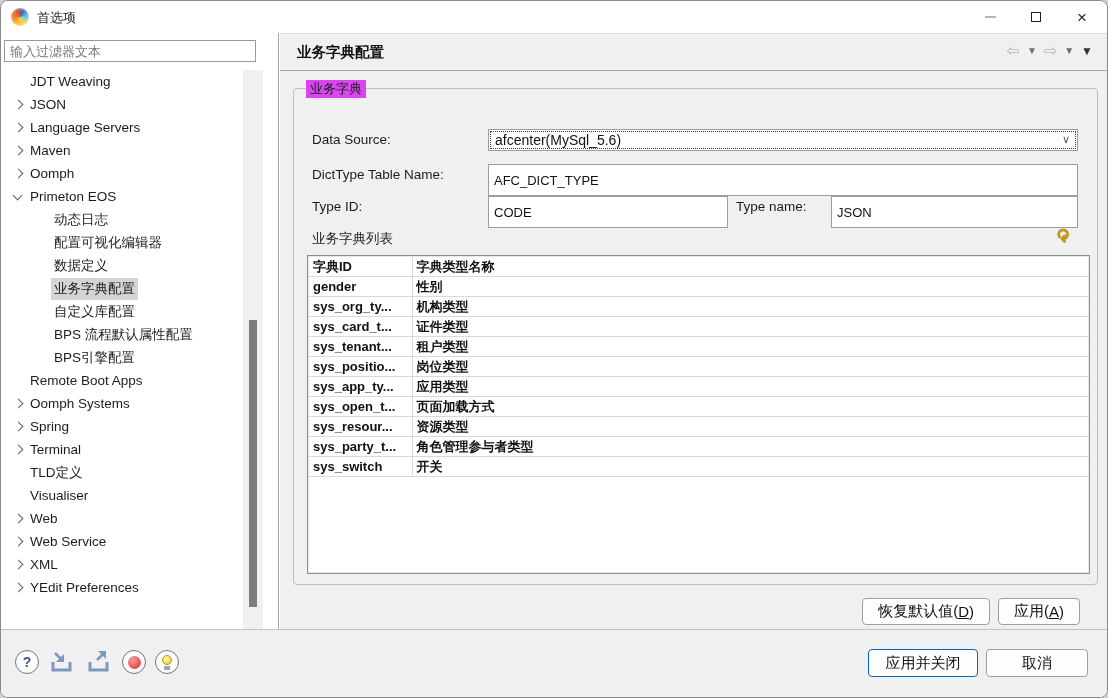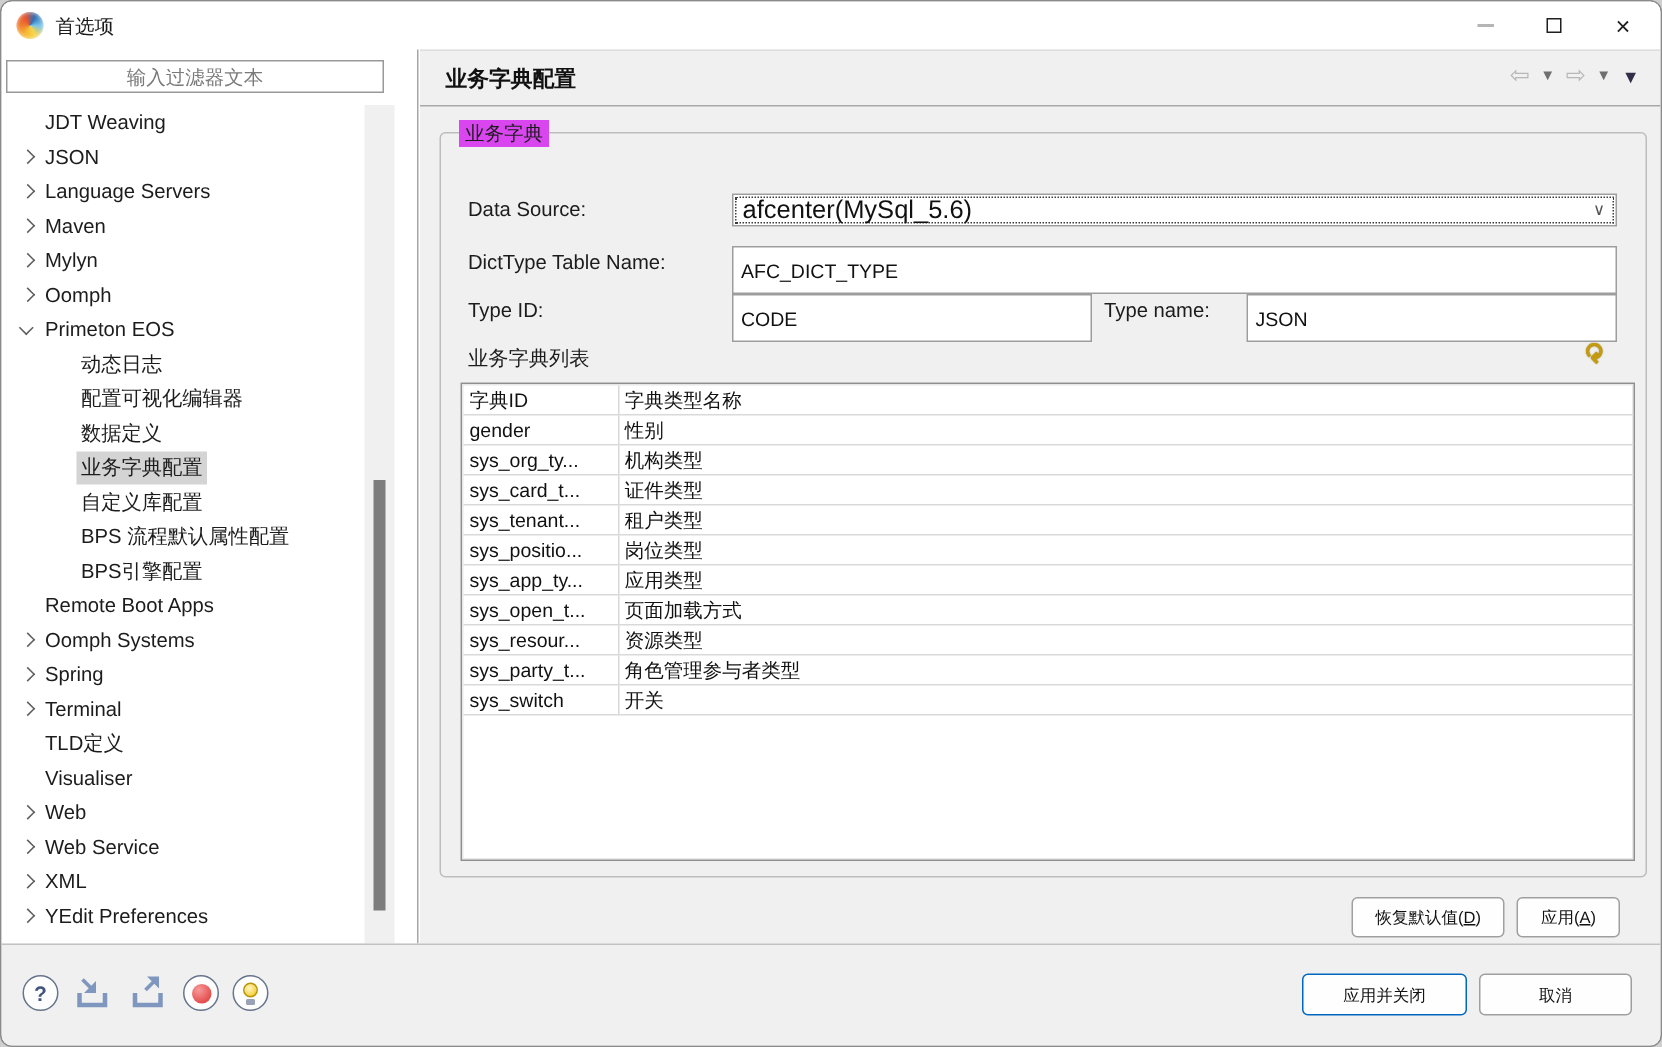--- a/index.html
+++ b/index.html
@@ -14,21 +14,21 @@
   .win-controls{position:absolute;right:2px;top:0;height:32px;display:flex;}
   .win-btn{width:46px;height:32px;display:flex;align-items:center;justify-content:center;}
   .glyph-min{width:11px;height:2px;background:#b5b5b5;}
   .glyph-max{width:10px;height:10px;border:1.5px solid #1f1f1f;box-sizing:border-box;}
   .glyph-close{font-size:17px;color:#1f1f1f;line-height:1;}
   
   .main{position:absolute;top:32px;left:0;right:0;bottom:68px;}
   
   .sidebar{position:absolute;left:0;top:0;width:278px;height:100%;background:#fff;border-right:1px solid #a6a6a6;box-sizing:border-box;}
   .filter-input{position:absolute;left:3px;top:7px;width:252px;height:22px;border:1px solid #999;
-                font-size:13px;padding:1px 5px;box-sizing:border-box;font-family:"Liberation Sans",sans-serif;color:#333;text-align:center;}
+                font-size:13px;padding:1px 5px;box-sizing:border-box;font-family:"Liberation Sans",sans-serif;color:#333;}
   .filter-input::placeholder{color:#7a7a7a;opacity:1;}
   .tree{position:absolute;top:37px;left:0;right:22px;}
   .tree-item{display:flex;align-items:center;height:23px;padding-left:10px;font-size:13.5px;color:#1c1c1c;white-space:nowrap;cursor:default;}
   .tree-item.child{padding-left:34px;}
   .chev{width:16px;height:16px;display:inline-block;position:relative;flex:none;}
   .chev.collapsed::after{content:'';position:absolute;left:4px;top:4px;width:6px;height:6px;
        border-right:1.4px solid #5e5e5e;border-bottom:1.4px solid #5e5e5e;transform:rotate(-45deg);}
   .chev.expanded::after{content:'';position:absolute;left:3px;top:3px;width:6px;height:6px;
        border-right:1.4px solid #5e5e5e;border-bottom:1.4px solid #5e5e5e;transform:rotate(45deg);}
   .lbl{padding:2px 3px;}
@@ -45,36 +45,36 @@
   .nav-tri.dark{font-size:12px;color:#332d47;}
   
   .group-box{position:absolute;left:13px;top:54px;width:805px;height:497px;border:1px solid #bdbdbd;
              border-radius:4px;box-sizing:border-box;}
   .group-legend{position:absolute;top:-9px;left:12px;background:#d946ef;padding:0 4px;font-size:13px;color:#1c1c1c;}
   .fld-label{position:absolute;left:18px;font-size:13.5px;color:#1c1c1c;}
   .txt{position:absolute;background:#fff;border:1px solid #9d9d9d;box-sizing:border-box;height:32px;
        font-size:13px;color:#111;display:flex;align-items:center;padding:0 5px;white-space:nowrap;}
   .combo{position:absolute;left:194px;right:19px;top:40px;height:22px;background:#fff;border:1px solid #9d9d9d;box-sizing:border-box;}
   .combo-focus{position:absolute;inset:1px;border:1px dotted #3c3c3c;display:flex;align-items:center;padding:0 4px;
-               font-size:17px;color:#111;box-sizing:border-box;text-align:center;}
+               font-size:14px;color:#111;box-sizing:border-box;text-align:center;}
   .combo-chev{position:absolute;right:7px;top:3px;font-size:11px;color:#555;}
   .list-label{position:absolute;left:18px;top:141px;font-size:13.5px;color:#1c1c1c;}
   .refresh{position:absolute;right:28px;top:136px;font-size:17px;font-weight:bold;color:#c49a10;
            text-shadow:0 0 1px #8a6d00;transform:rotate(90deg);}
   
   .dict-table{position:absolute;left:13px;top:166px;width:783px;height:319px;background:#fff;
               border:1px solid #8f8f8f;box-shadow:inset 0 0 0 1px #e8e8e8;box-sizing:border-box;overflow:hidden;}
   table.grid{border-collapse:collapse;width:100%;table-layout:fixed;margin:1px 0 0 1px;}
-  table.grid th,table.grid td{height:19px;font-size:13px;font-weight:normal;text-align:left;padding:0 4px;
+  table.grid th,table.grid td{height:19px;font-size:13px;font-weight:bold;text-align:left;padding:0 4px;
        border-right:1px solid #d9d9d9;border-bottom:1px solid #d9d9d9;overflow:hidden;white-space:nowrap;color:#111;}
   table.grid th:last-child,table.grid td:last-child{border-right:none;}
   col.c1{width:103px;}
   
   .page-buttons{position:absolute;right:27px;top:564px;display:flex;gap:8px;}
-  .btn{height:27px;background:#fefefe;border:1px solid #9f9f9f;border-radius:4px;font-size:11px;color:#111;
+  .btn{height:27px;background:#fefefe;border:1px solid #9f9f9f;border-radius:4px;font-size:15px;color:#111;
        display:flex;align-items:center;justify-content:center;padding:0 15px;box-sizing:border-box;font-family:"Liberation Sans",sans-serif;}
   .mn{text-decoration:underline;}
   
   .footer{position:absolute;bottom:0;left:0;right:0;height:68px;background:#f0f0f0;border-top:1px solid #c2c2c2;box-sizing:border-box;}
   .footer-icons{position:absolute;left:14px;top:20px;display:flex;align-items:center;gap:9px;}
   .circle{width:24px;height:24px;border:1.7px solid #67758c;border-radius:50%;box-sizing:border-box;
           display:flex;align-items:center;justify-content:center;background:#fdfdfd;}
   .help-q{font-size:14px;font-weight:bold;color:#41557c;}
   .rec-dot{width:13px;height:13px;border-radius:50%;background:radial-gradient(circle at 35% 30%,#f79a9a,#dc2f2f);}
   .bulb{position:relative;width:12px;height:15px;}
@@ -123,24 +123,20 @@
           <div class="tree-item">
             <span class="chev collapsed"></span>
             <span class="lbl">Language Servers</span>
           </div>
           <div class="tree-item">
             <span class="chev collapsed"></span>
             <span class="lbl">Maven</span>
           </div>
           <div class="tree-item">
             <span class="chev collapsed"></span>
-            <span class="lbl">Mylyn</span>
-          </div>
-          <div class="tree-item">
-            <span class="chev collapsed"></span>
             <span class="lbl">Oomph</span>
           </div>
           <div class="tree-item">
             <span class="chev expanded"></span>
             <span class="lbl">Primeton EOS</span>
           </div>
           <div class="tree-item child">
             <span class="chev none"></span>
             <span class="lbl">动态日志</span>
           </div>

